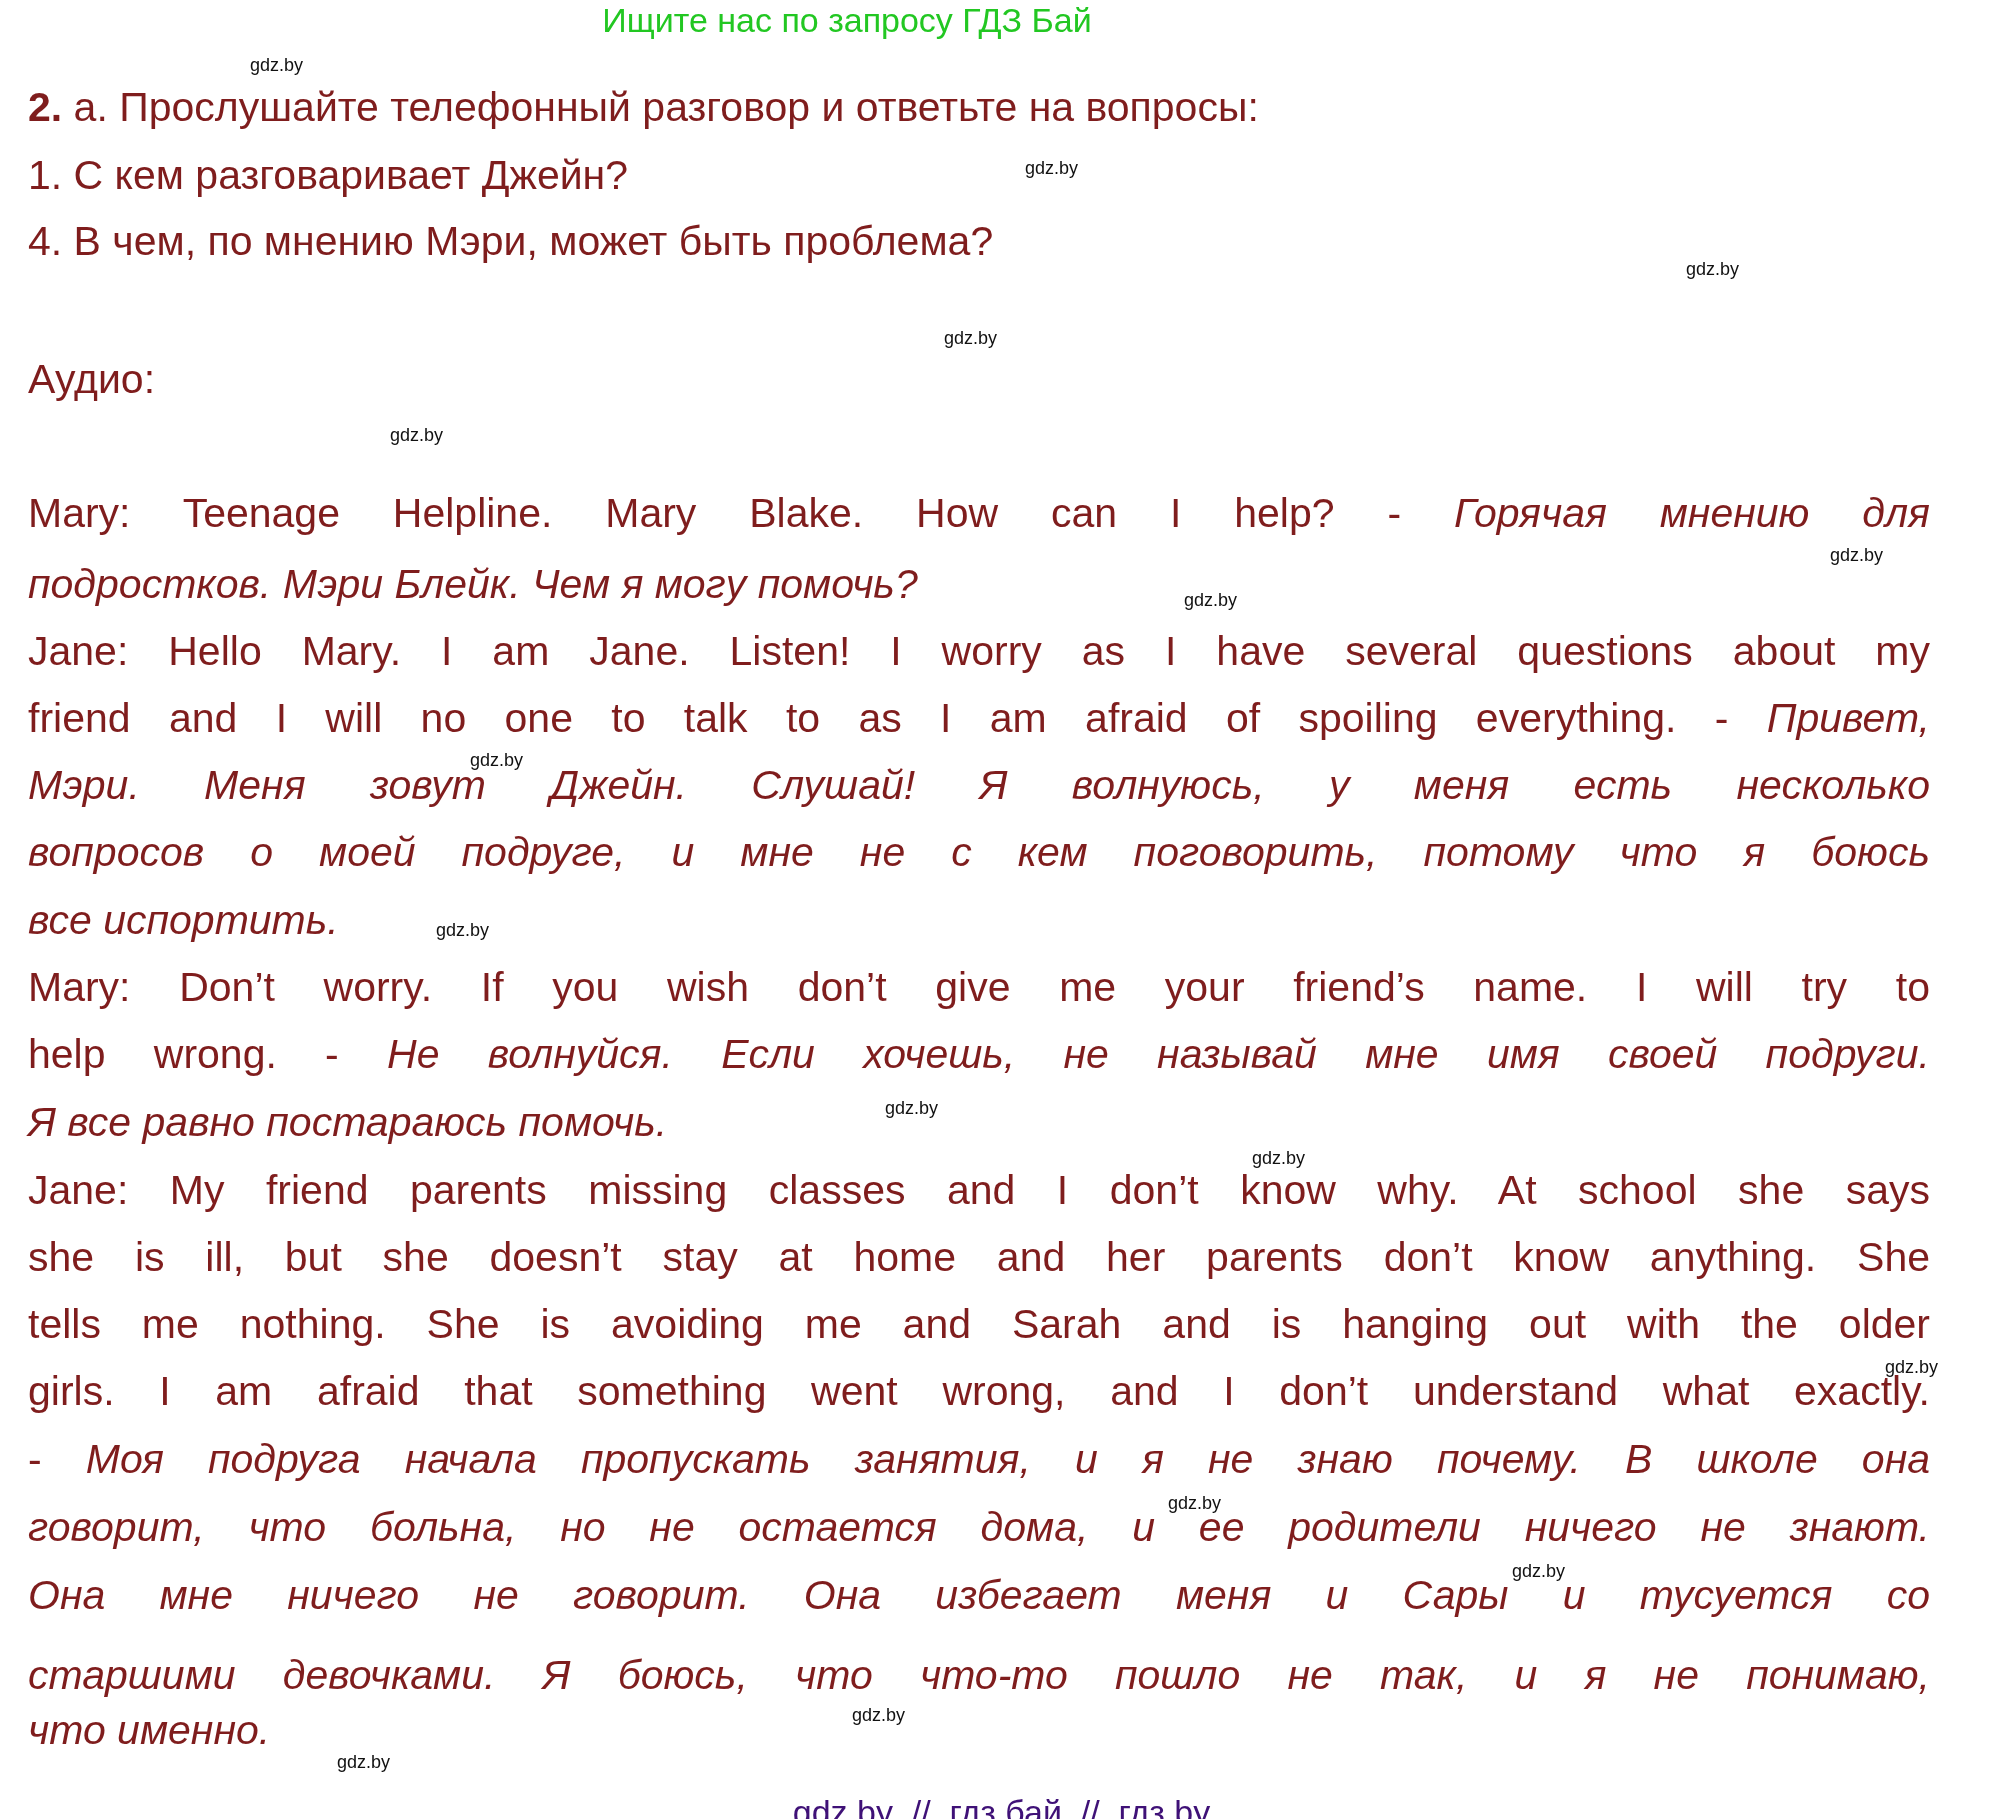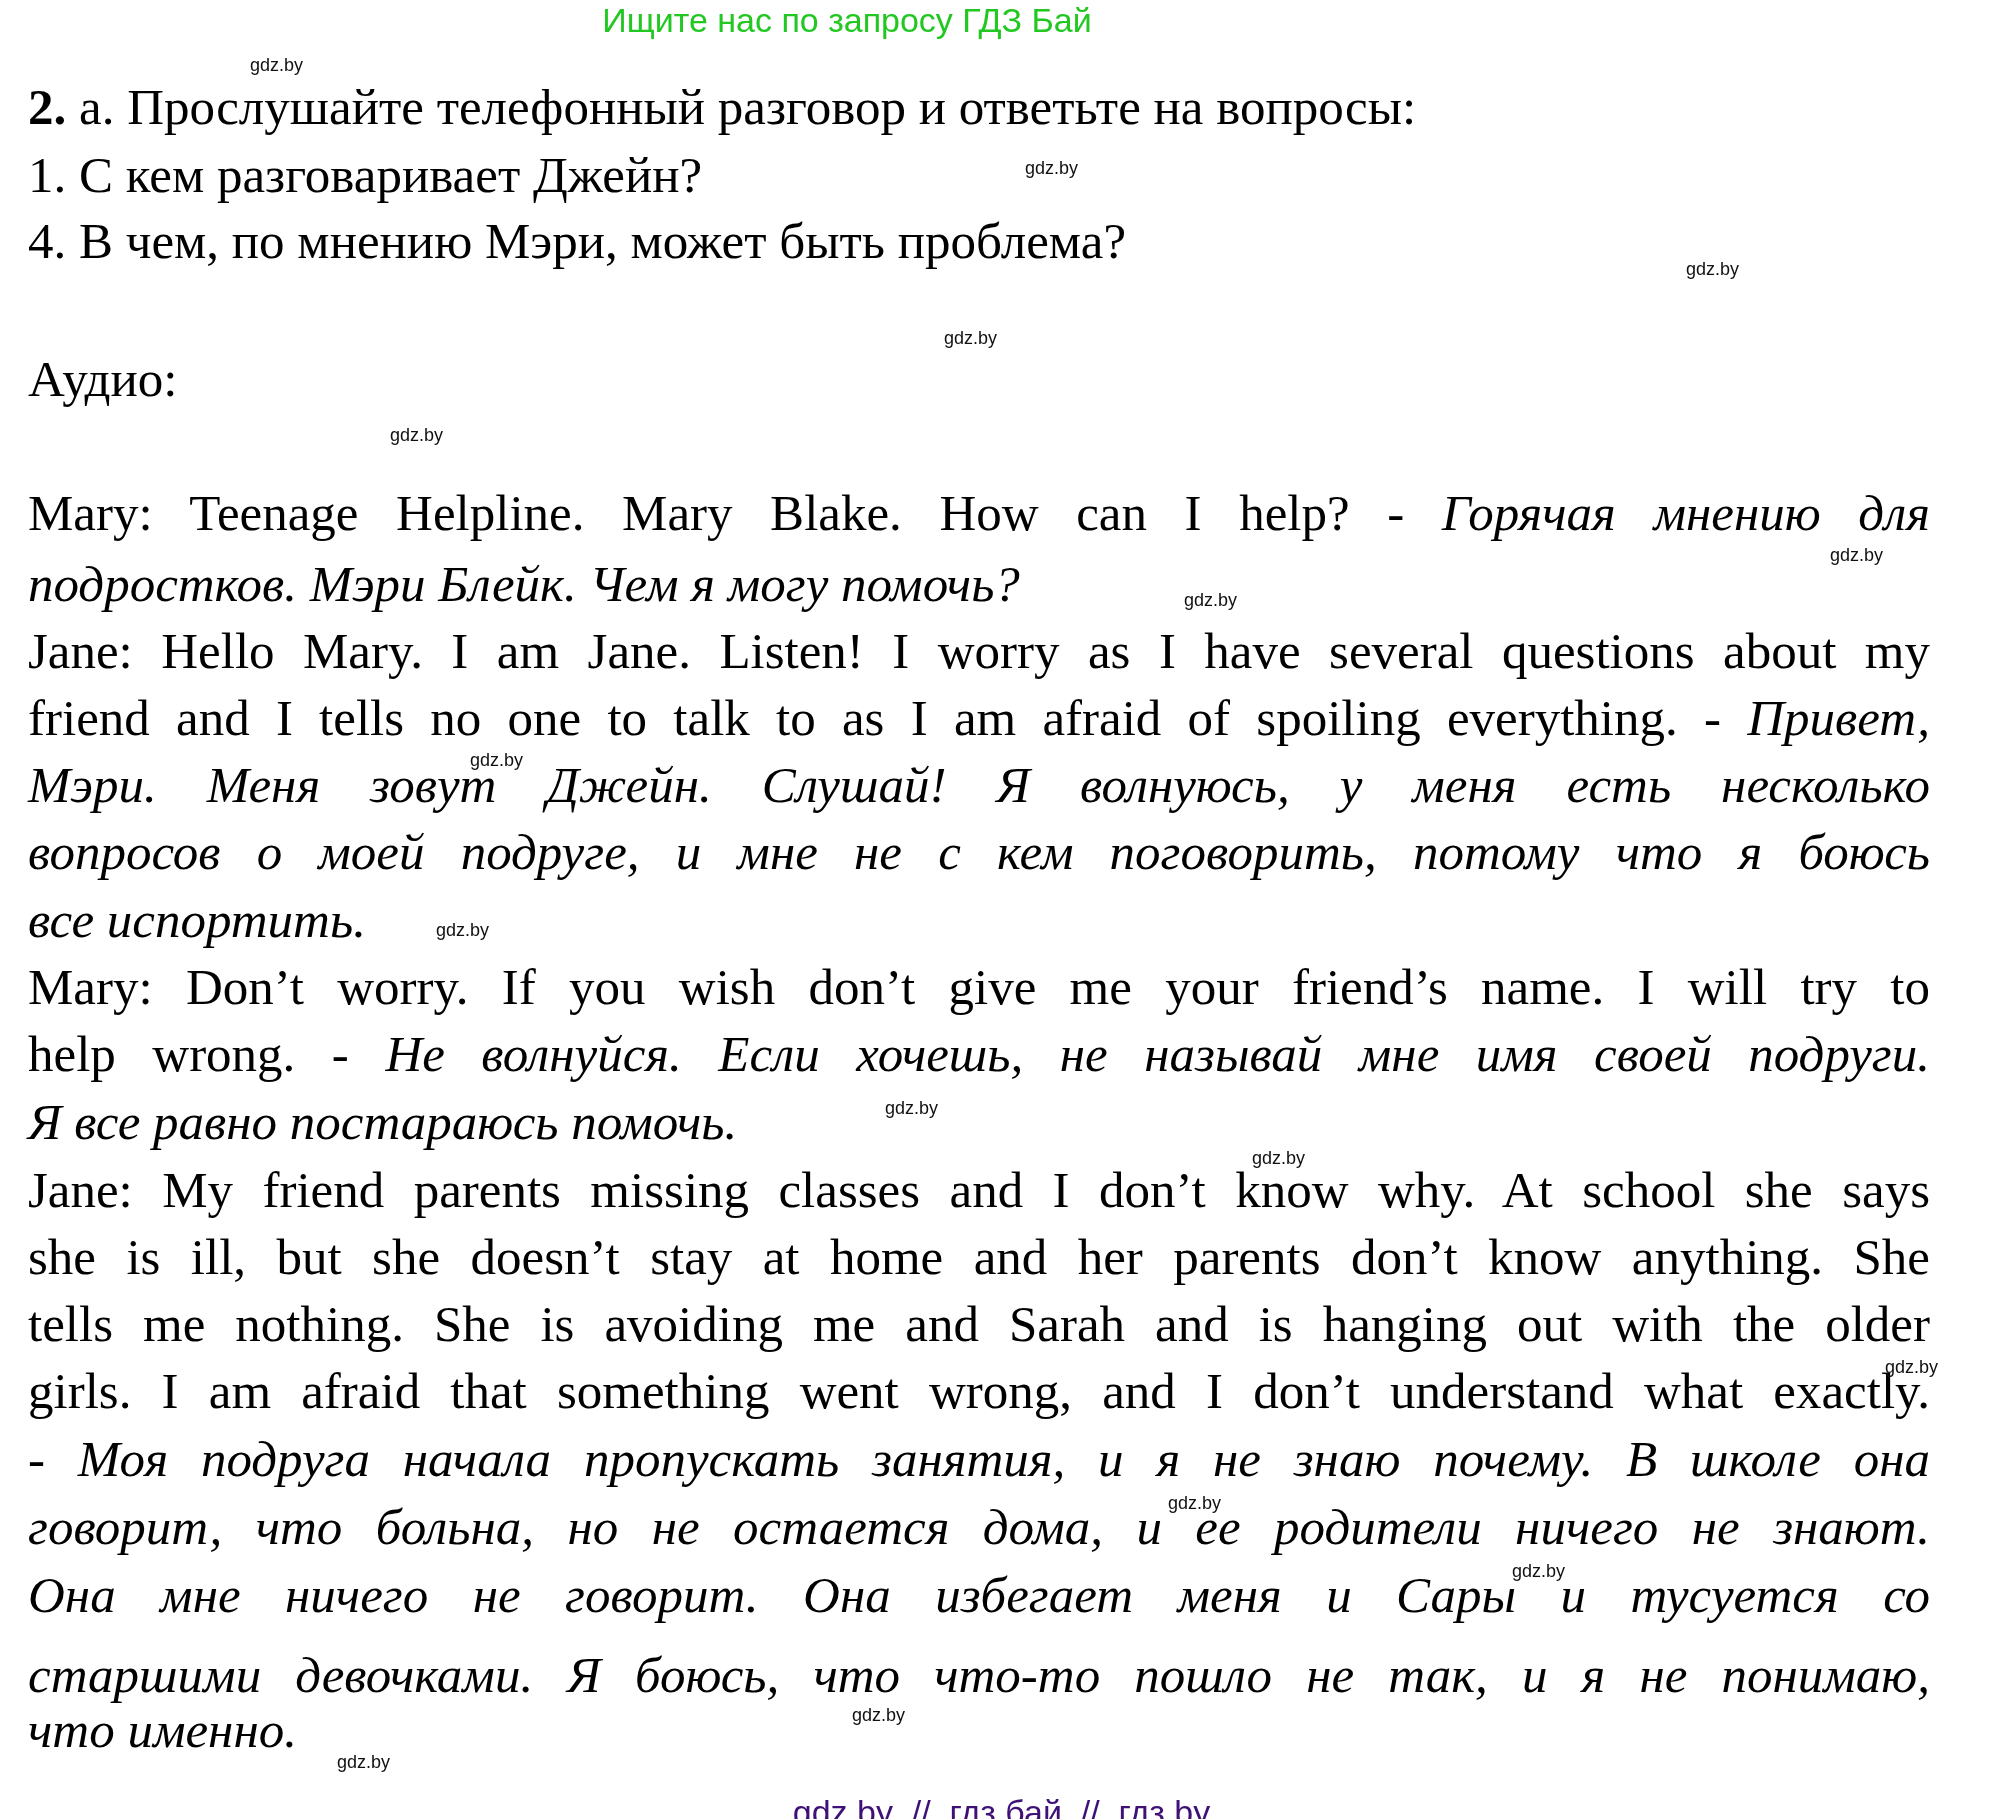--- a/index.html
+++ b/index.html
@@ -9,21 +9,21 @@
     font-family: "Liberation Sans", sans-serif; font-size: 34px; color: #22c722;
     line-height: 40px;
   }
   .ftr {
     position: absolute; top: 1792px; left: 0; width: 2003px; text-align: center;
     font-family: "Liberation Sans", sans-serif; font-size: 34px; color: #3f1177;
     line-height: 40px; white-space: pre;
   }
   .line {
     position: absolute; left: 28px; width: 1902px;
-    font-family: Liberation Serif, serif; font-size: 51px; color: #000000;
+    font-family: Liberation Sans, sans-serif; font-size: 41px; color: #7f1d1d;
     line-height: 60px; white-space: nowrap;
     text-align: justify; text-align-last: justify;
   }
   .line.left { text-align: left; text-align-last: left; }
   .it { font-style: italic; }
   .b { font-weight: bold; }
   .wm {
     position: absolute; font-family: "Liberation Sans", sans-serif;
     font-size: 18px; color: #111; line-height: 30px; white-space: nowrap;
   }
@@ -35,21 +35,21 @@
 
 <div class="line left" style="top:77px;"><span class="b">2.</span> <span>а. Прослушайте телефонный разговор и ответьте на вопросы:</span></div>
 <div class="line left" style="top:145px;">1. С кем разговаривает Джейн?</div>
 <div class="line left" style="top:211px;">4. В чем, по мнению Мэри, может быть проблема?</div>
 <div class="line left" style="top:349px;">Аудио:</div>
 
 <div class="line" style="top:483px;"><span>Mary: Teenage Helpline. Mary Blake. How can I help? - </span><span class="it">Горячая мнению для</span></div>
 <div class="line left it" style="top:554px;">подростков. Мэри Блейк. Чем я могу помочь?</div>
 
 <div class="line" style="top:621px;">Jane: Hello Mary. I am Jane. Listen! I worry as I have several questions about my</div>
-<div class="line" style="top:688px;"><span>friend and I tells no one to talk to as I am afraid of spoiling everything. - </span><span class="it">Привет,</span></div>
+<div class="line" style="top:688px;"><span>friend and I will no one to talk to as I am afraid of spoiling everything. - </span><span class="it">Привет,</span></div>
 <div class="line it" style="top:755px;">Мэри. Меня зовут Джейн. Слушай! Я волнуюсь, у меня есть несколько</div>
 <div class="line it" style="top:822px;">вопросов о моей подруге, и мне не с кем поговорить, потому что я боюсь</div>
 <div class="line left it" style="top:890px;">все испортить.</div>
 
 <div class="line" style="top:957px;">Mary: Don’t worry. If you wish don’t give me your friend’s name. I will try to</div>
 <div class="line" style="top:1024px;"><span>help wrong. - </span><span class="it">Не волнуйся. Если хочешь, не называй мне имя своей подруги.</span></div>
 <div class="line left it" style="top:1092px;">Я все равно постараюсь помочь.</div>
 
 <div class="line" style="top:1160px;">Jane: My friend parents missing classes and I don’t know why. At school she says</div>
 <div class="line" style="top:1227px;">she is ill, but she doesn’t stay at home and her parents don’t know anything. She</div>

